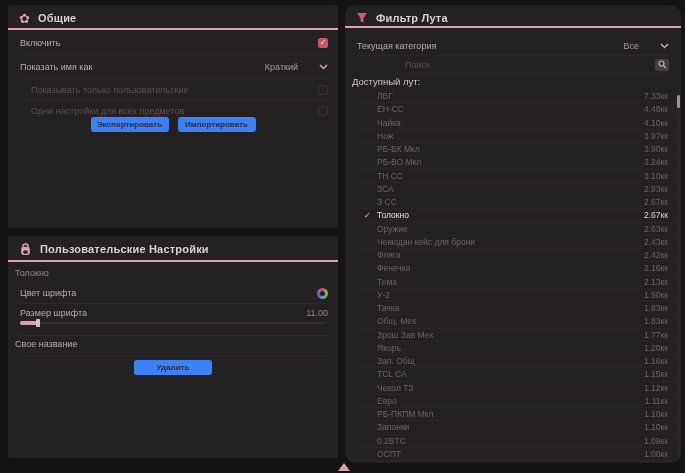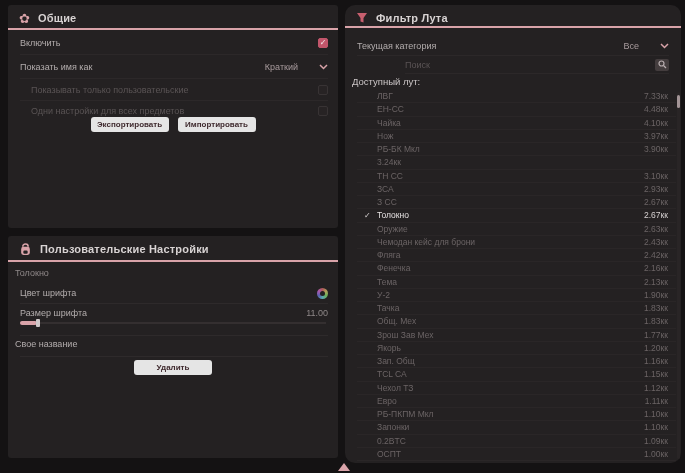--- a/index.html
+++ b/index.html
@@ -19,21 +19,21 @@
   #panel-loot .rule{top:21px;}
 
   .row{position:absolute;left:12px;right:10px;display:flex;align-items:center;justify-content:space-between;}
   .lbl{font-size:9px;color:#b3adad;}
   .dim .lbl{color:#5a5455;padding-left:11px;}
   .g1{top:26px;height:23px;border-bottom:1px solid #2c2829;}
   .g2{top:50px;height:23px;border-bottom:1px solid #2c2829;}
   .g3{top:74px;height:21px;border-bottom:1px solid #2c2829;}
   .g4{top:96px;height:19px;}
   .btnrow{position:absolute;top:112px;left:0;right:0;display:flex;justify-content:center;gap:9px;}
-  .pinkbtn{background:#e5e5e5;color:#3f2a2e;border:none;border-radius:3px;font-size:8px;font-weight:bold;
+  .pinkbtn{background:#3b82f6;color:#3f2a2e;border:none;border-radius:3px;font-size:8px;font-weight:bold;
            padding:3px 0;width:78px;font-family:inherit;cursor:pointer;}
   .cb{width:10px;height:10px;border-radius:2px;background:#262223;border:1px solid #453f40;
       box-sizing:border-box;display:flex;align-items:center;justify-content:center;}
   .cb.checked{background:#c2566b;border-color:#c2566b;}
   .cb .tick{color:#f2eaea;font-size:8px;line-height:1;}
   .cb.off{background:#272324;border-color:#383334;}
   .dd{display:flex;align-items:center;gap:21px;font-size:9px;color:#a89b9d;cursor:pointer;}
 
   .u-item{position:absolute;top:32px;left:7px;font-size:9px;color:#8f8889;}
   .u-color{top:50px;height:14px;}
@@ -207,20 +207,21 @@
           <span class="nm">Нож</span>
           <span class="val">3.97кк</span>
         </div>
         <div class="lrow">
           <span class="chk"></span>
           <span class="nm">РБ-БК Мкл</span>
           <span class="val">3.90кк</span>
         </div>
         <div class="lrow">
           <span class="chk"></span>
+          <span class="nm">РБ-ВО Мкл</span>
           <span class="val">3.24кк</span>
         </div>
         <div class="lrow">
           <span class="chk"></span>
           <span class="nm">ТН СС</span>
           <span class="val">3.10кк</span>
         </div>
         <div class="lrow">
           <span class="chk"></span>
           <span class="nm">ЗСА</span>

